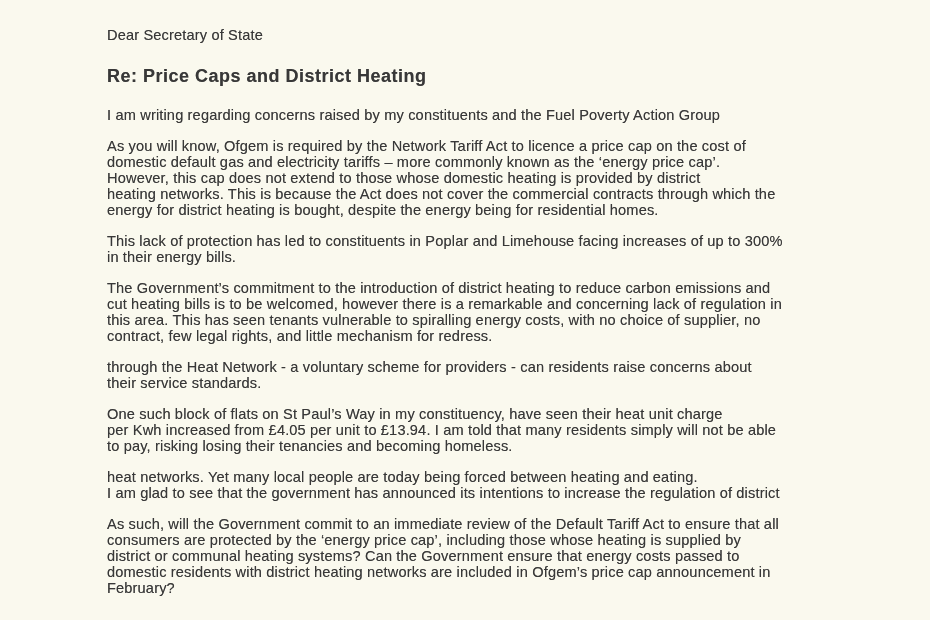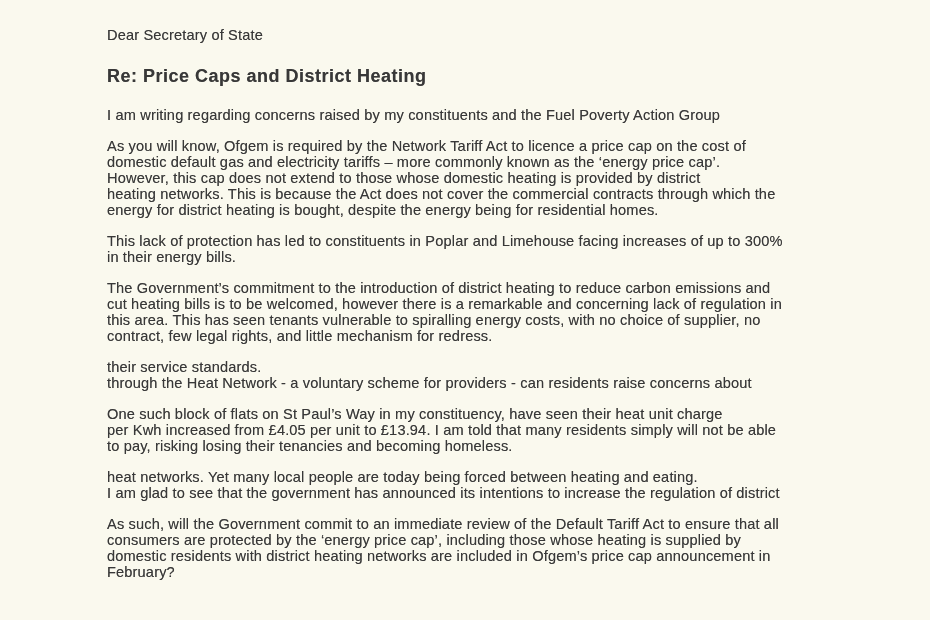--- a/index.html
+++ b/index.html
@@ -79,36 +79,37 @@
     </div>
 
     <div class="para">
       <div class="line">The Government’s commitment to the introduction of district heating to reduce carbon emissions and</div>
       <div class="line">cut heating bills is to be welcomed, however there is a remarkable and concerning lack of regulation in</div>
       <div class="line">this area. This has seen tenants vulnerable to spiralling energy costs, with no choice of supplier, no</div>
       <div class="line">contract, few legal rights, and little mechanism for redress.</div>
     </div>
 
     <div class="para">
+      <div class="line">through the Heat Network - a voluntary scheme for providers - can residents raise concerns about</div>
       <div class="line">their service standards.</div>
-      <div class="line">through the Heat Network - a voluntary scheme for providers - can residents raise concerns about</div>
     </div>
 
     <div class="para">
       <div class="line">One such block of flats on St Paul’s Way in my constituency, have seen their heat unit charge</div>
       <div class="line">per Kwh increased from £4.05 per unit to £13.94. I am told that many residents simply will not be able</div>
       <div class="line">to pay, risking losing their tenancies and becoming homeless.</div>
     </div>
 
     <div class="para">
       <div class="line">heat networks. Yet many local people are today being forced between heating and eating.</div>
       <div class="line">I am glad to see that the government has announced its intentions to increase the regulation of district</div>
     </div>
 
     <div class="para">
       <div class="line">As such, will the Government commit to an immediate review of the Default Tariff Act to ensure that all</div>
       <div class="line">consumers are protected by the ‘energy price cap’, including those whose heating is supplied by</div>
+      <div class="line">district or communal heating systems? Can the Government ensure that energy costs passed to</div>
       <div class="line">domestic residents with district heating networks are included in Ofgem’s price cap announcement in</div>
       <div class="line">February?</div>
     </div>
 
   </div>
 </div>
 
 </body></html>

